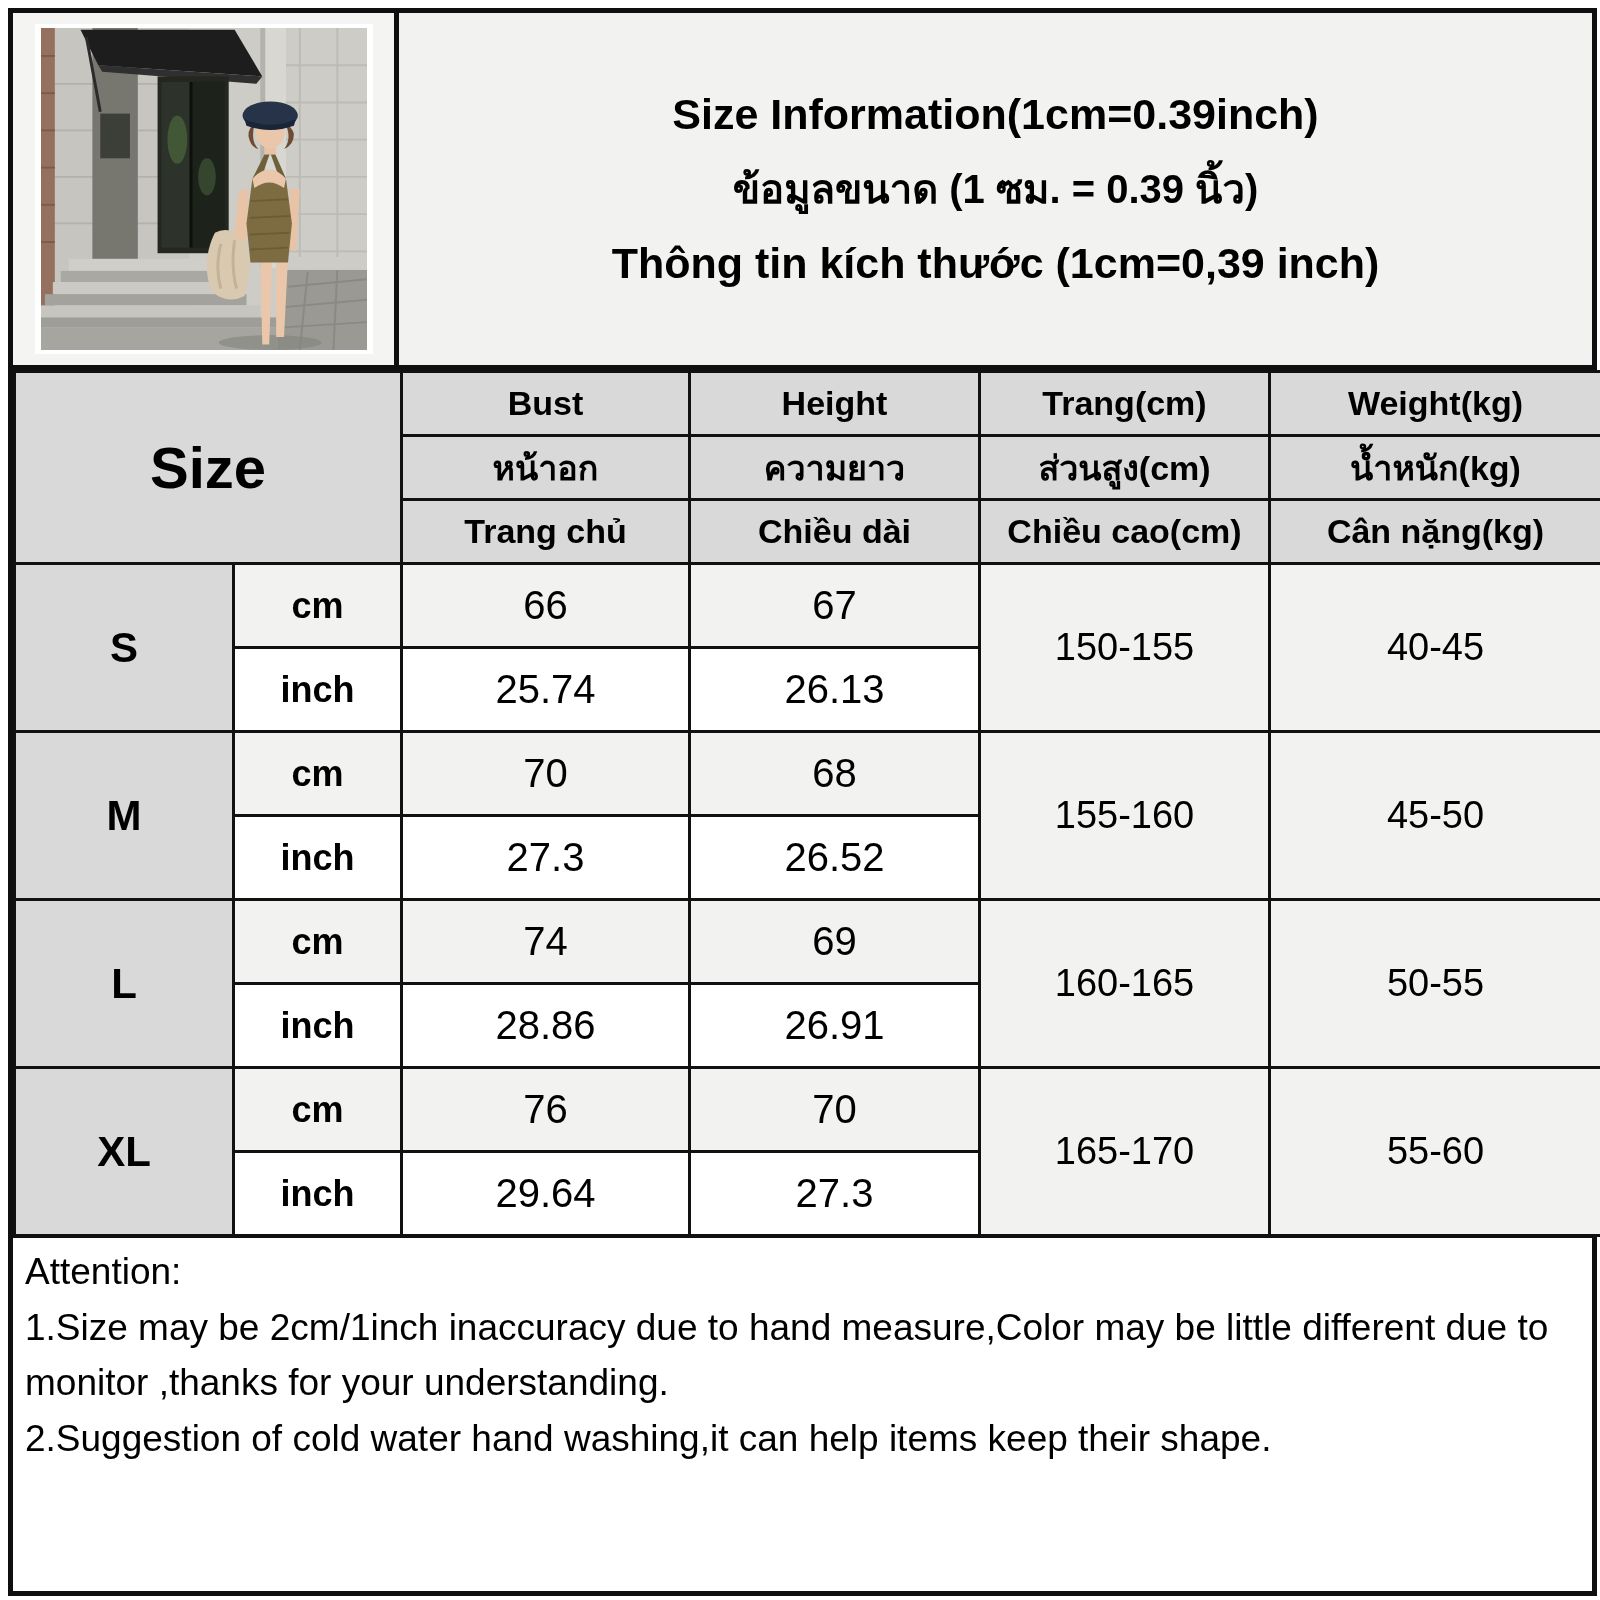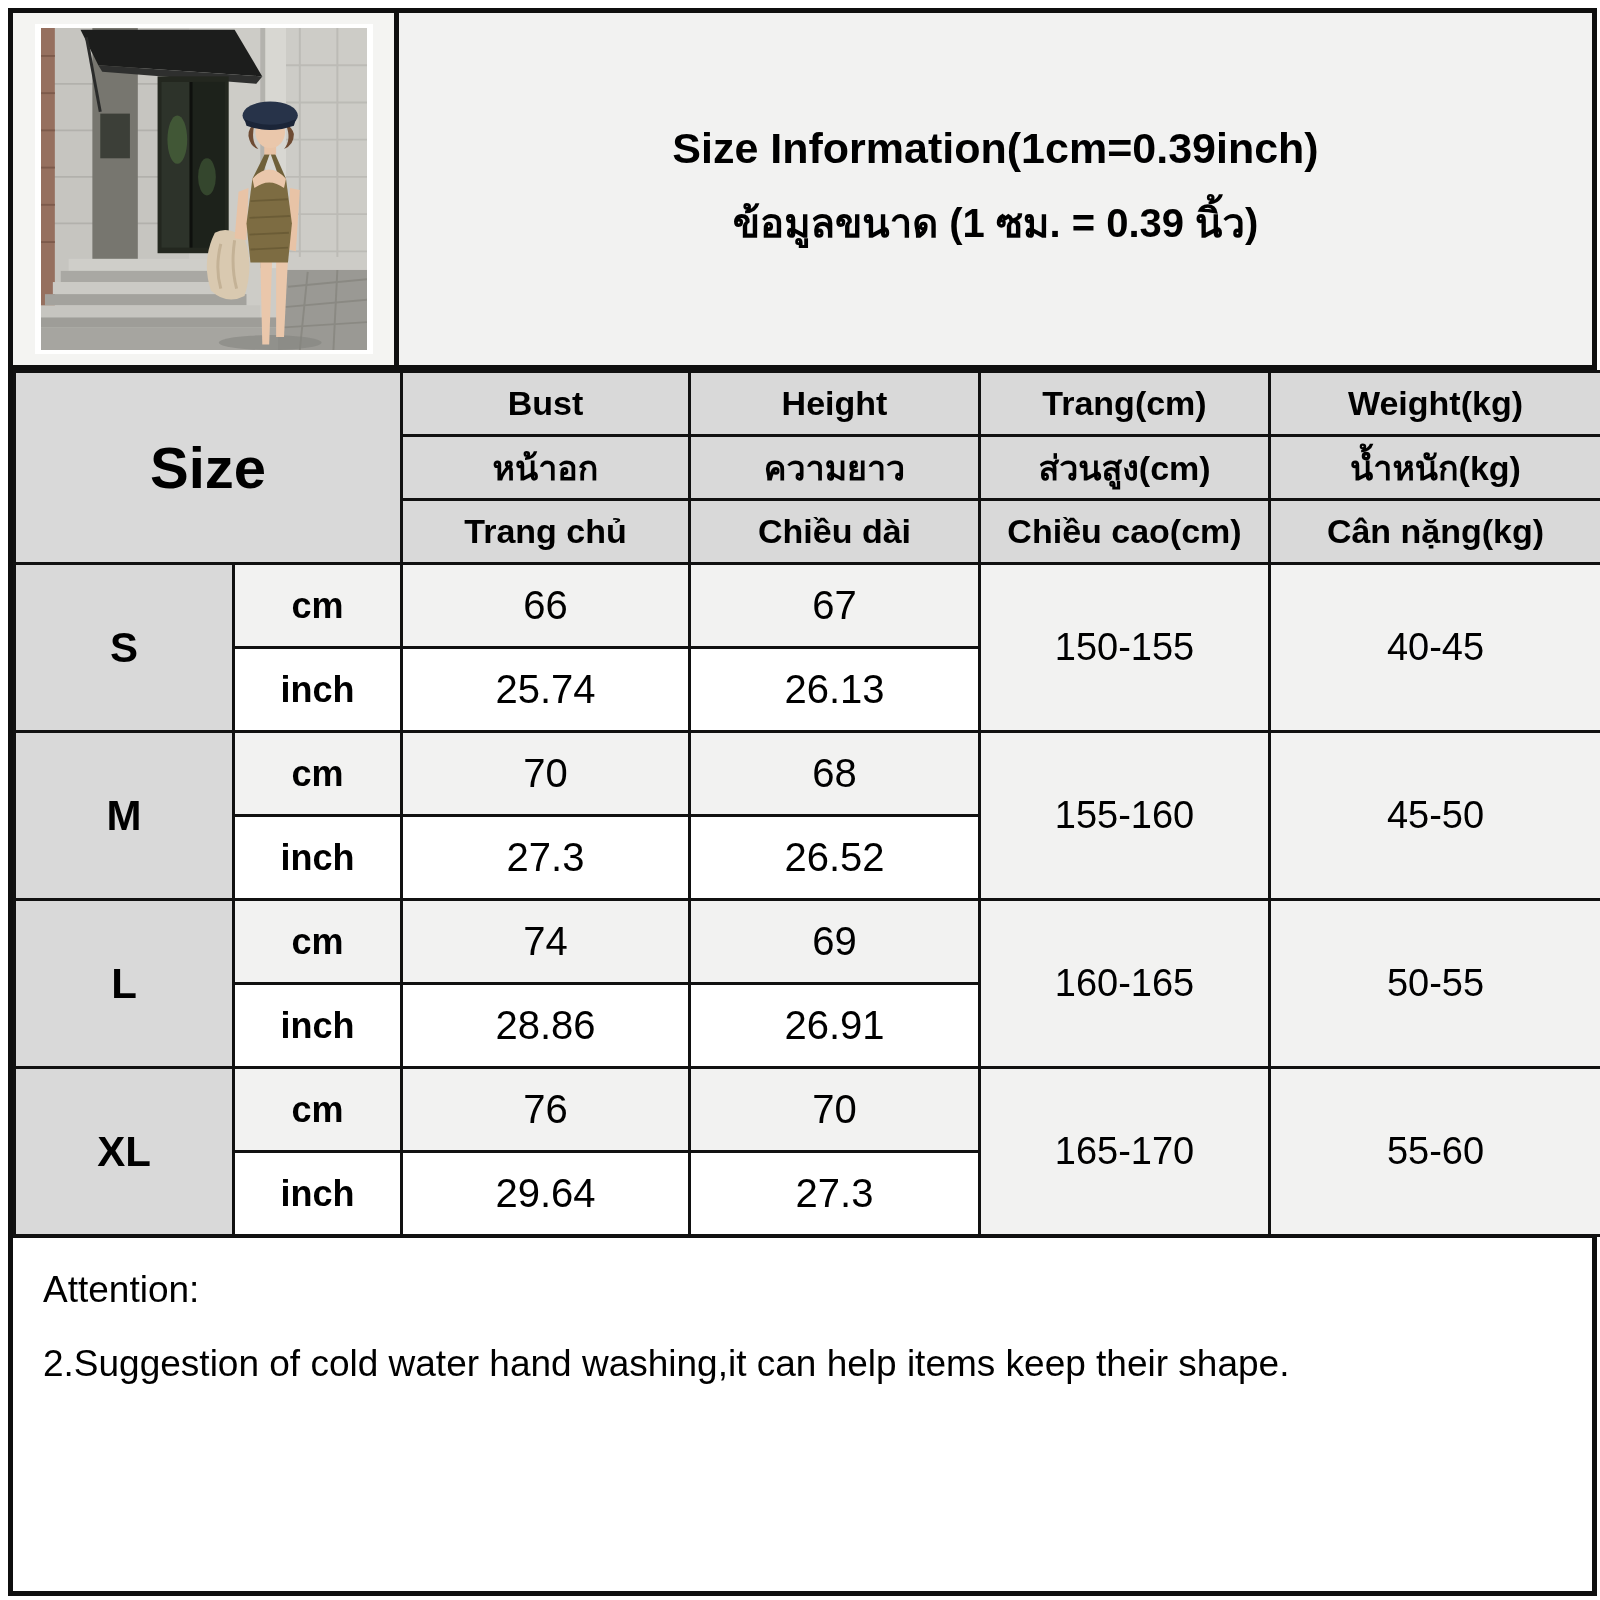--- a/index.html
+++ b/index.html
@@ -48,21 +48,21 @@
   td.range{font-size:38px;font-weight:normal;background:#f2f2f1;}
   tr.cm-row td{background:#f2f2f1;}
   tr.inch-row td{background:#ffffff;}
   tr.cm-row td.size-letter, tr.inch-row td.size-letter{background:#d9d9d9;}
   tr.cm-row td.range, tr.inch-row td.range{background:#f2f2f1;}
   
   .attention{
     flex:1;background:#ffffff;border-top:1px solid #0f0f0f;
     padding:6px 14px 0 12px;font-size:37px;line-height:1.5;
   }
-  .attention p{margin:18px;}
+  .attention p{margin:0;}
 </style>
 </head>
 <body>
 
 <div class="sheet">
 
   <div class="top">
     <div class="photo-cell">
       <div class="photo-frame">
         <svg viewBox="0 0 330 346" preserveAspectRatio="none">
@@ -164,20 +164,21 @@
           <path d="M216,100 q16,-12 33,0 l-2,6 q-14,-8 -29,0 Z" fill="#6e4b33"></path>
 
           <ellipse cx="232" cy="94" rx="28" ry="15" fill="#273349"></ellipse>
           <path d="M206,98 q26,12 52,0 l-2,7 q-24,9 -48,0 Z" fill="#1b2538"></path>
         </svg>
       </div>
     </div>
     <div class="title-cell">
       <div class="title-en">Size Information(1cm=0.39inch)</div>
       <div class="title-th">ข้อมูลขนาด (1 ซม. = 0.39 นิ้ว)</div>
+      <div class="title-vi">Thông tin kích thước (1cm=0,39 inch)</div>
     </div>
   </div>
 
   <table class="size-table">
     <colgroup>
       <col class="col-size">
         <col class="col-unit">
         <col class="col-bust">
       <col class="col-len">
         <col class="col-h">
@@ -258,16 +259,17 @@
       <tr class="body-row inch-row">
         <td class="unit-cell">inch</td>
         <td class="val">29.64</td>
         <td class="val">27.3</td>
       </tr>
     </tbody>
   </table>
 
   <div class="attention">
     <p>Attention:</p>
+    <p>1.Size may be 2cm/1inch inaccuracy due to hand measure,Color may be little different due to monitor ,thanks for your understanding.</p>
     <p>2.Suggestion of cold water hand washing,it can help items keep their shape.</p>
   </div>
 
 </div>
 
 </body></html>

